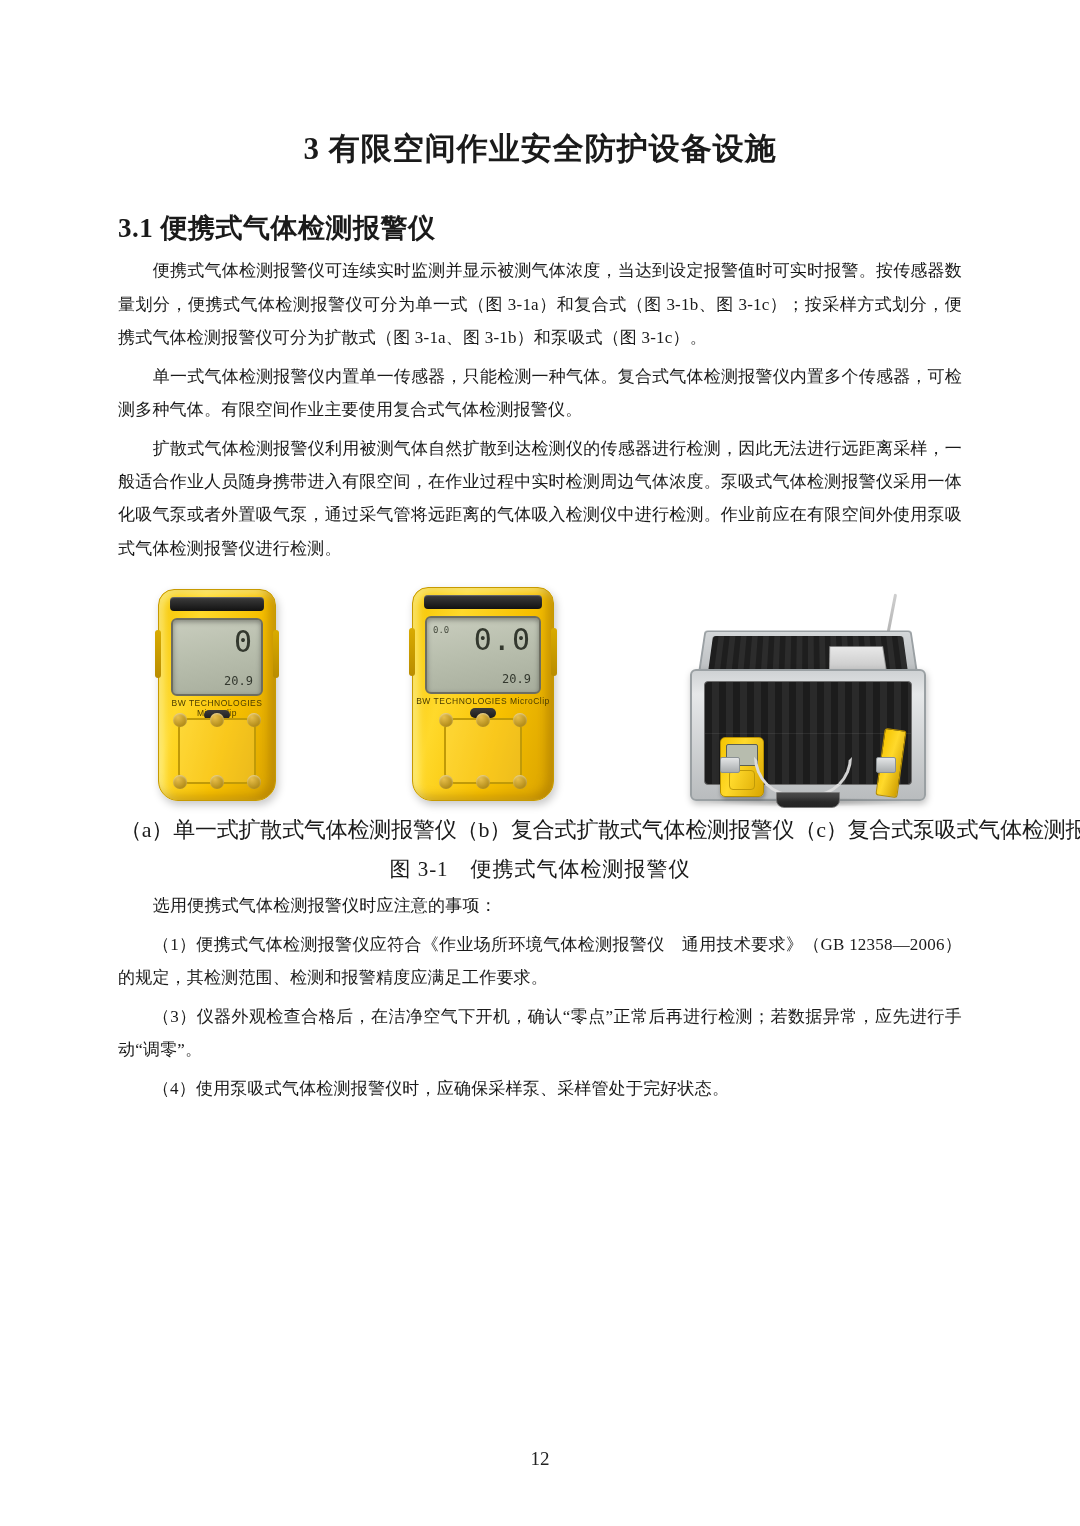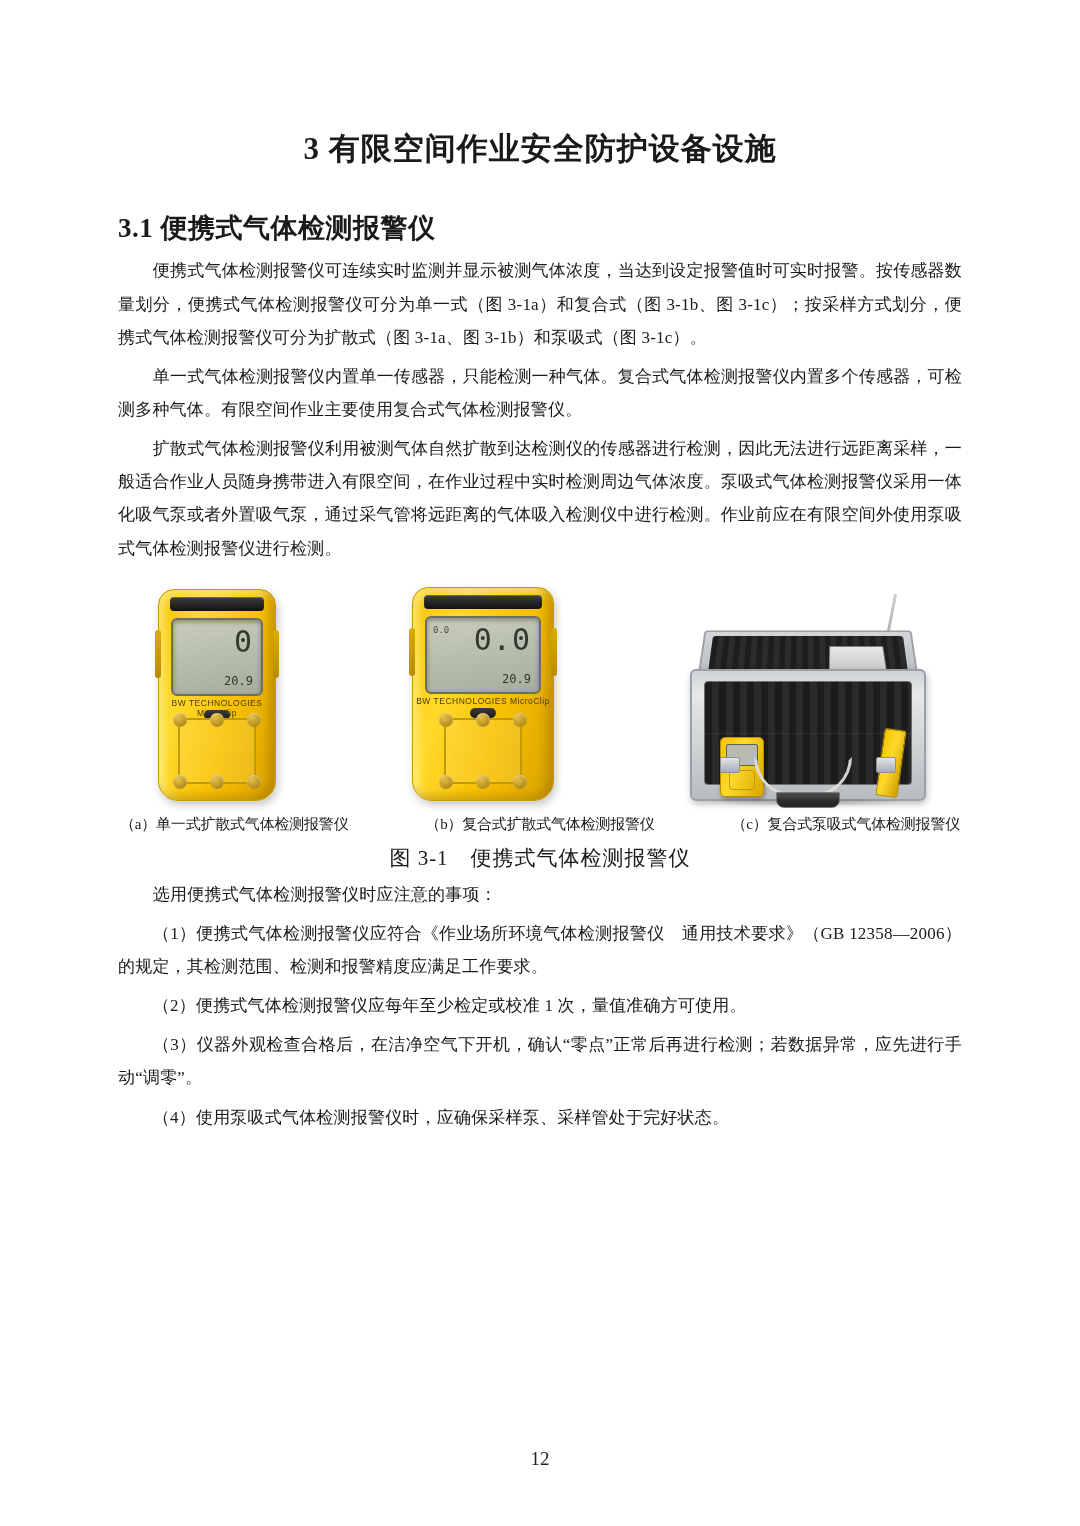--- a/index.html
+++ b/index.html
@@ -290,21 +290,21 @@
   .case-shadow {
     position: absolute;
     bottom: -6px; left: 14px;
     width: 204px; height: 10px;
     background: radial-gradient(ellipse at center, rgba(0,0,0,.22), rgba(0,0,0,0) 70%);
   }
 
   .fig-caption-row {
     display: flex;
     justify-content: space-between;
-    font-size: 15px;
+    font-size: 22px;
     margin-top: 14px;
     padding: 0 2px;
     letter-spacing: -0.2px;
   }
   .fig-caption-row span { white-space: nowrap; }
   .fig-title {
     text-align: center;
     font-size: 21px;
     margin-top: 10px;
     letter-spacing: 1px;
@@ -409,18 +409,17 @@
     <div class="fig-caption-row">
       <span>（a）单一式扩散式气体检测报警仪</span>
       <span>（b）复合式扩散式气体检测报警仪</span>
       <span>（c）复合式泵吸式气体检测报警仪</span>
     </div>
     <div class="fig-title">图 3-1　便携式气体检测报警仪</div>
   </div>
 
   <p class="body-text indent">选用便携式气体检测报警仪时应注意的事项：</p>
   <p class="body-text indent">（1）便携式气体检测报警仪应符合《作业场所环境气体检测报警仪　通用技术要求》（GB 12358—2006）的规定，其检测范围、检测和报警精度应满足工作要求。</p>
-  <p class="body-text indent">（2）便携式气体检测报警仪应每年至少检定或校准 1 次，量值准确方可使用。</p>
   <p class="body-text indent">（3）仪器外观检查合格后，在洁净空气下开机，确认“零点”正常后再进行检测；若数据异常，应先进行手动“调零”。</p>
   <p class="body-text indent">（4）使用泵吸式气体检测报警仪时，应确保采样泵、采样管处于完好状态。</p>
 
   <div class="page-number">12</div>
 </div>
 
 </body></html>

